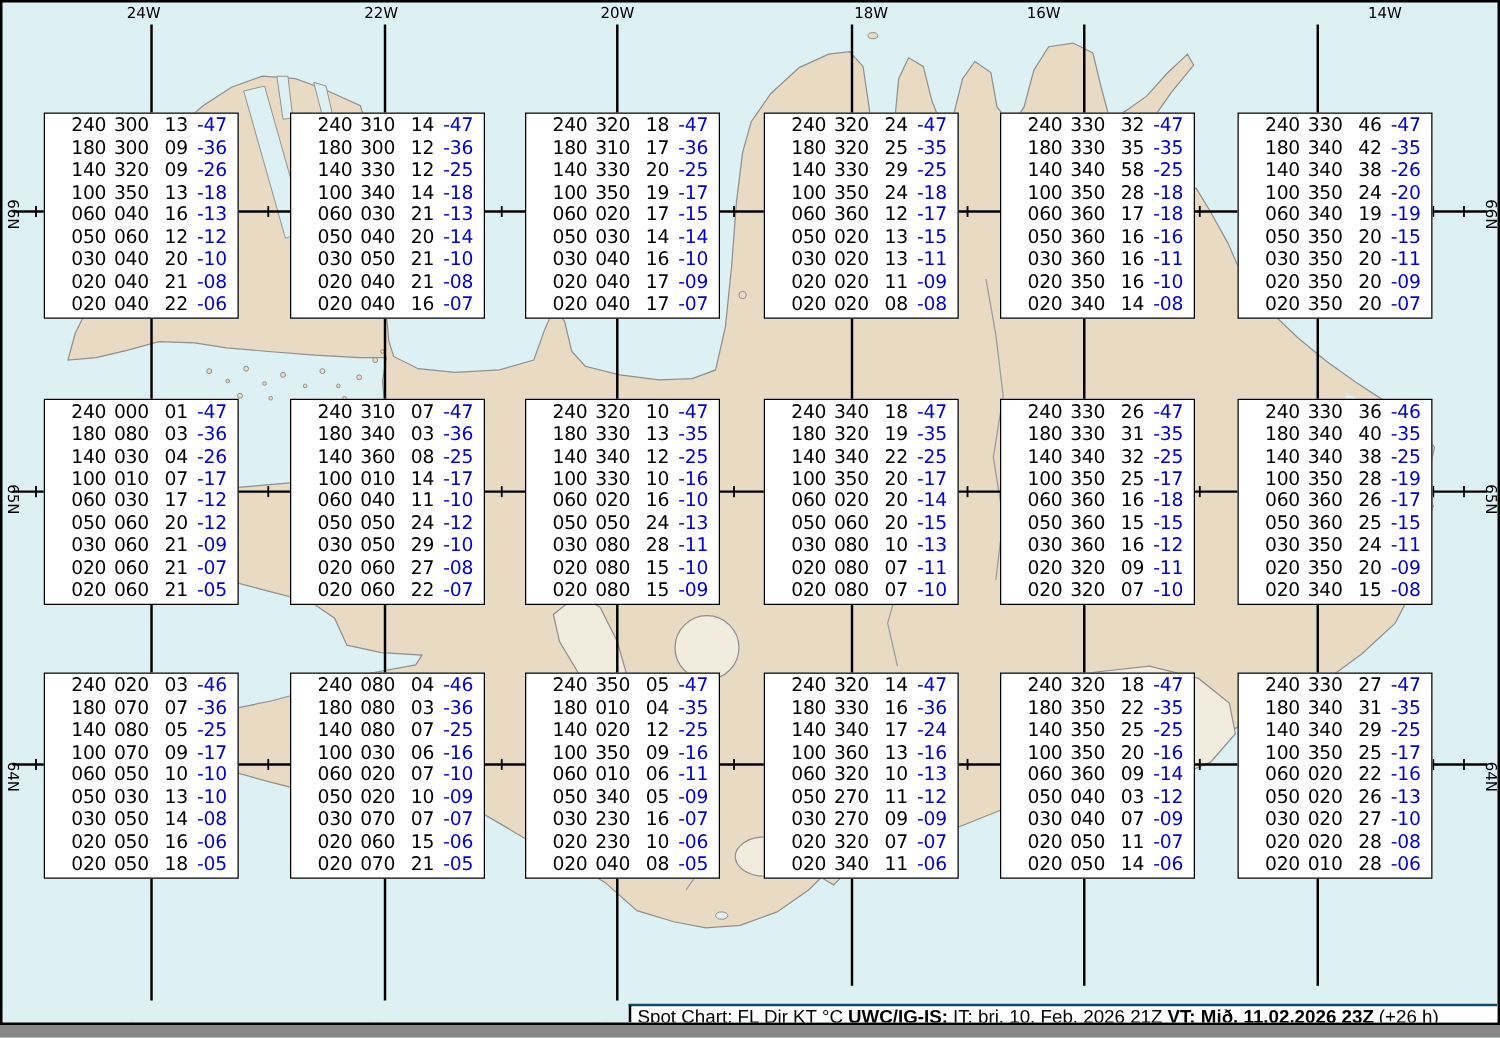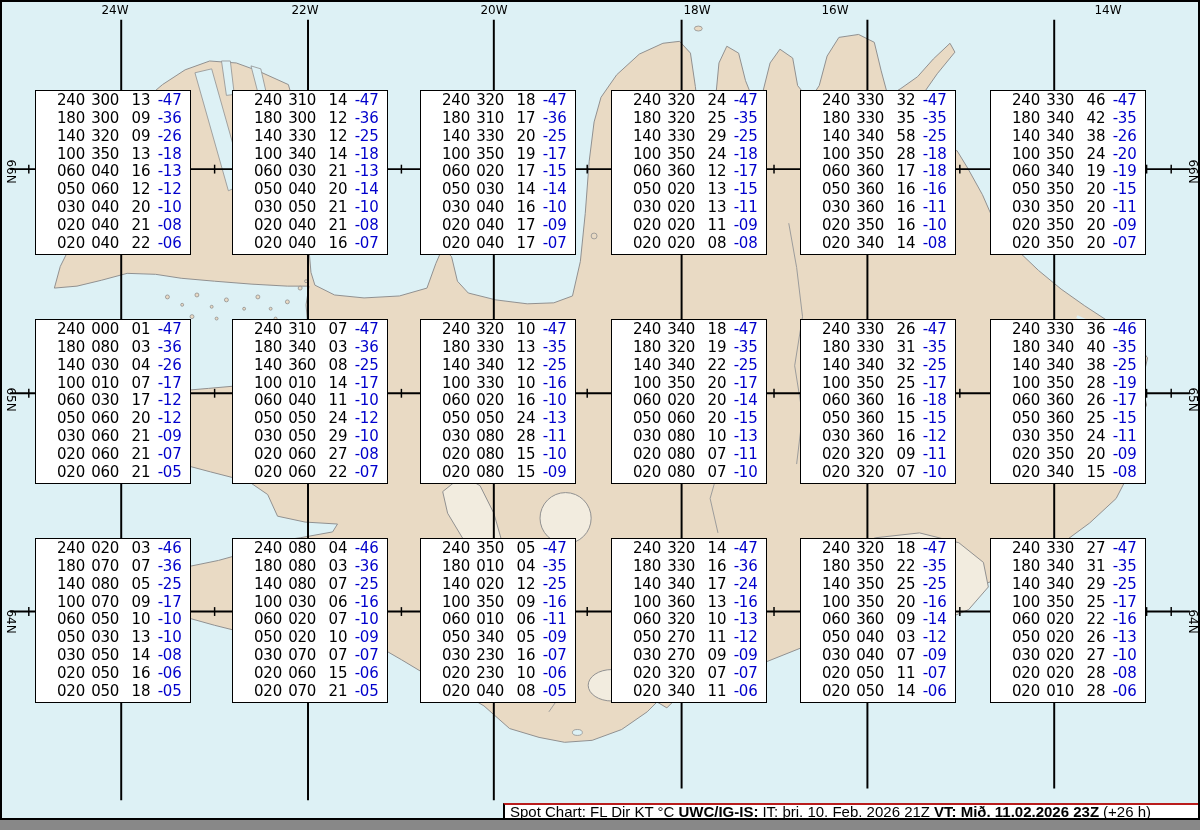--- a/index.html
+++ b/index.html
@@ -54,24 +54,24 @@
     width:30px;height:13px;text-align:center;
     font-size:12px;color:#000;z-index:4;
     line-height:13px;
     transform:rotate(90deg);
   }
   
   #footer{
     position:absolute;
     left:501px;top:801px;right:0;bottom:0;
     background:#fff;
-    border-top:2px solid #b91c1c;
+    border-top:2px solid #0c4a6e;
     border-left:2px solid #000;
     z-index:10;
-    display:flex;align-items:center;
+    display:flex;
     padding-left:5px;
     font-family:"Liberation Sans", sans-serif;
     font-size:15px;color:#000;
     white-space:nowrap;
   }
   #footer span{margin-right:4px;}
   #footer .bold{font-weight:bold;}
 </style>
 </head>
 <body>

